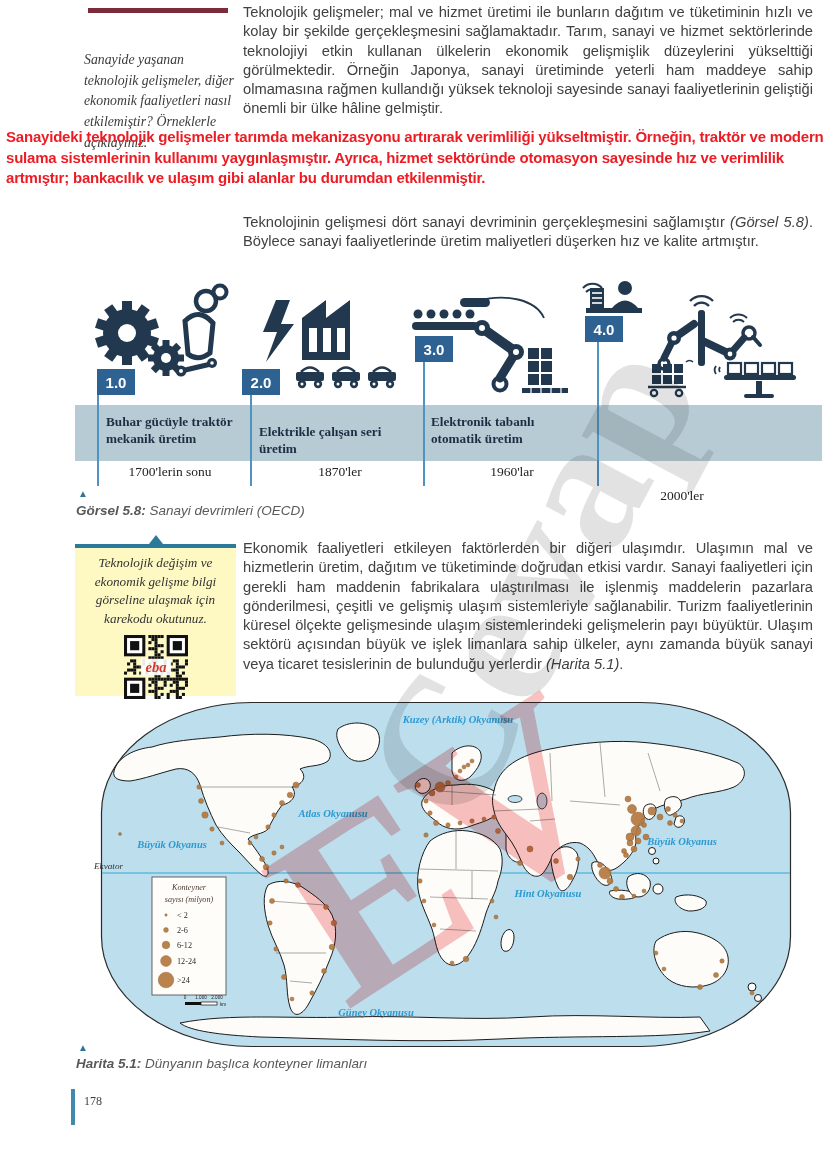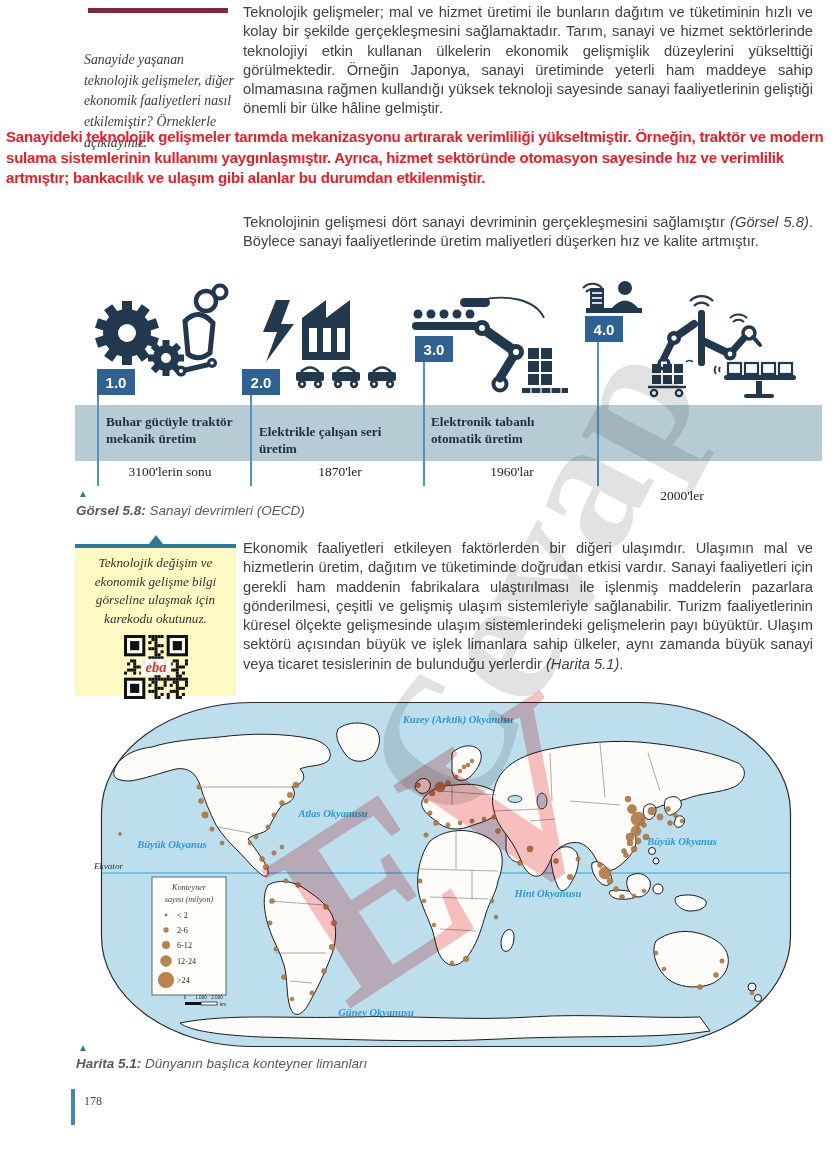--- a/index.html
+++ b/index.html
@@ -266,21 +266,21 @@
 
   <div class="abs badge" style="left:97px;top:369px;">1.0</div>
   <div class="abs badge" style="left:242px;top:369px;">2.0</div>
   <div class="abs badge" style="left:415px;top:336px;">3.0</div>
   <div class="abs badge" style="left:585px;top:316px;">4.0</div>
 
   <div class="abs stage-label" style="left:106px;top:414px;width:140px;">Buhar gücüyle traktör mekanik üretim</div>
   <div class="abs stage-label" style="left:259px;top:424px;width:160px;">Elektrikle çalışan seri üretim</div>
   <div class="abs stage-label" style="left:431px;top:414px;width:150px;">Elektronik tabanlı otomatik üretim</div>
 
-  <div class="abs stage-date" style="left:95px;">3100'lerin sonu</div>
+  <div class="abs stage-date" style="left:95px;">1700'lerin sonu</div>
   <div class="abs stage-date" style="left:265px;">1870'ler</div>
   <div class="abs stage-date" style="left:437px;">1960'lar</div>
   <div class="abs stage-date" style="left:607px;margin-top:24px;">2000'ler</div>
 
   <div class="abs cap-tri" style="left:78px;top:489px;">▲</div>
   <div class="abs caption" style="left:76px;top:503px;width:420px;"><span class="cap-label">Görsel 5.8:</span><span class="cap-rest"> Sanayi devrimleri (OECD)</span></div>
 
   <div class="abs qr-box">
     <div class="qr-tri"></div>
     <div class="qr-topbar"></div>

